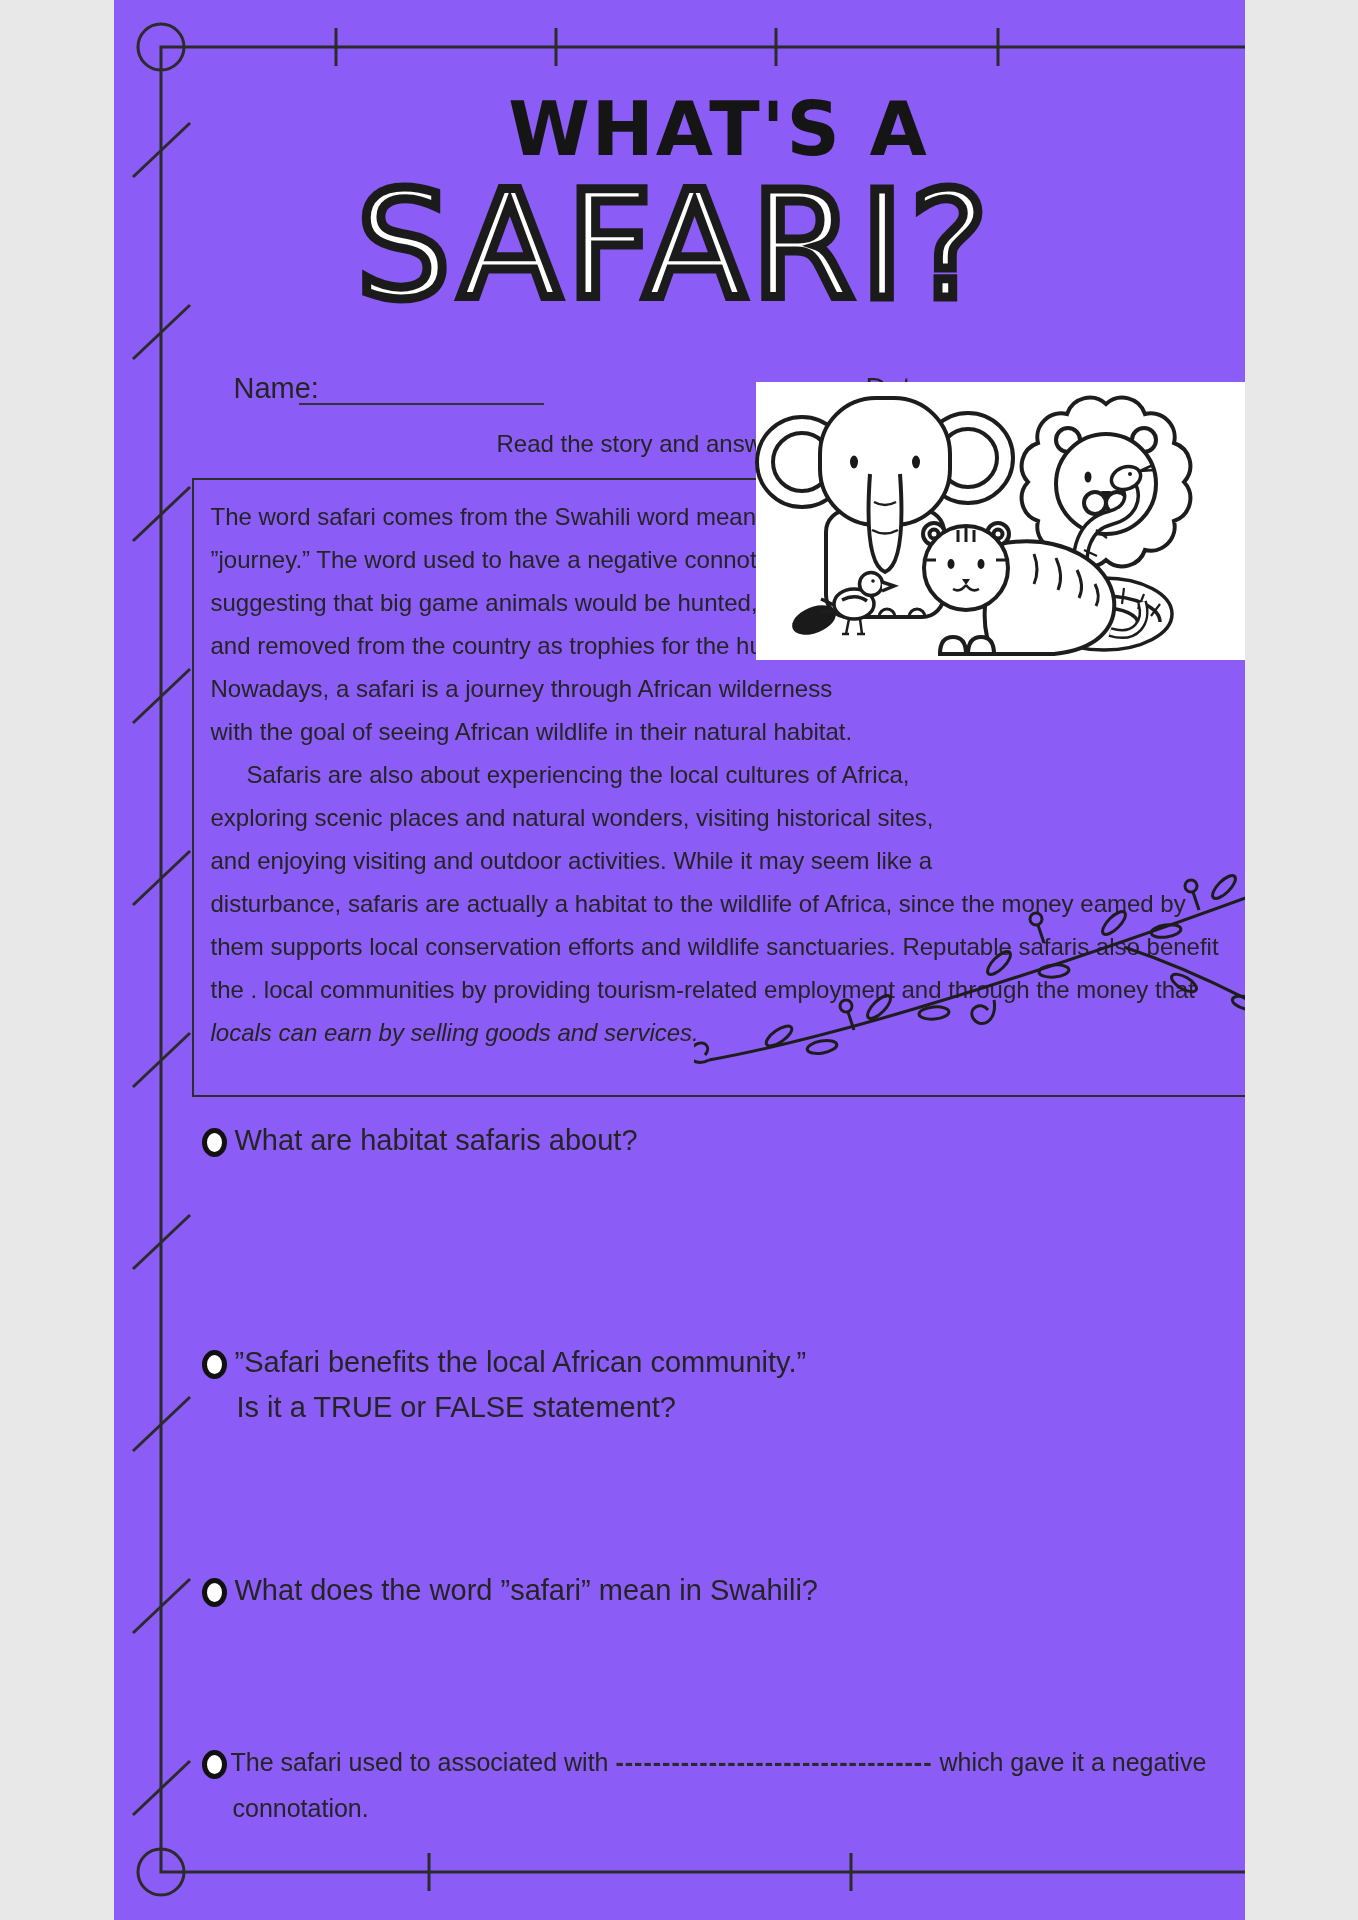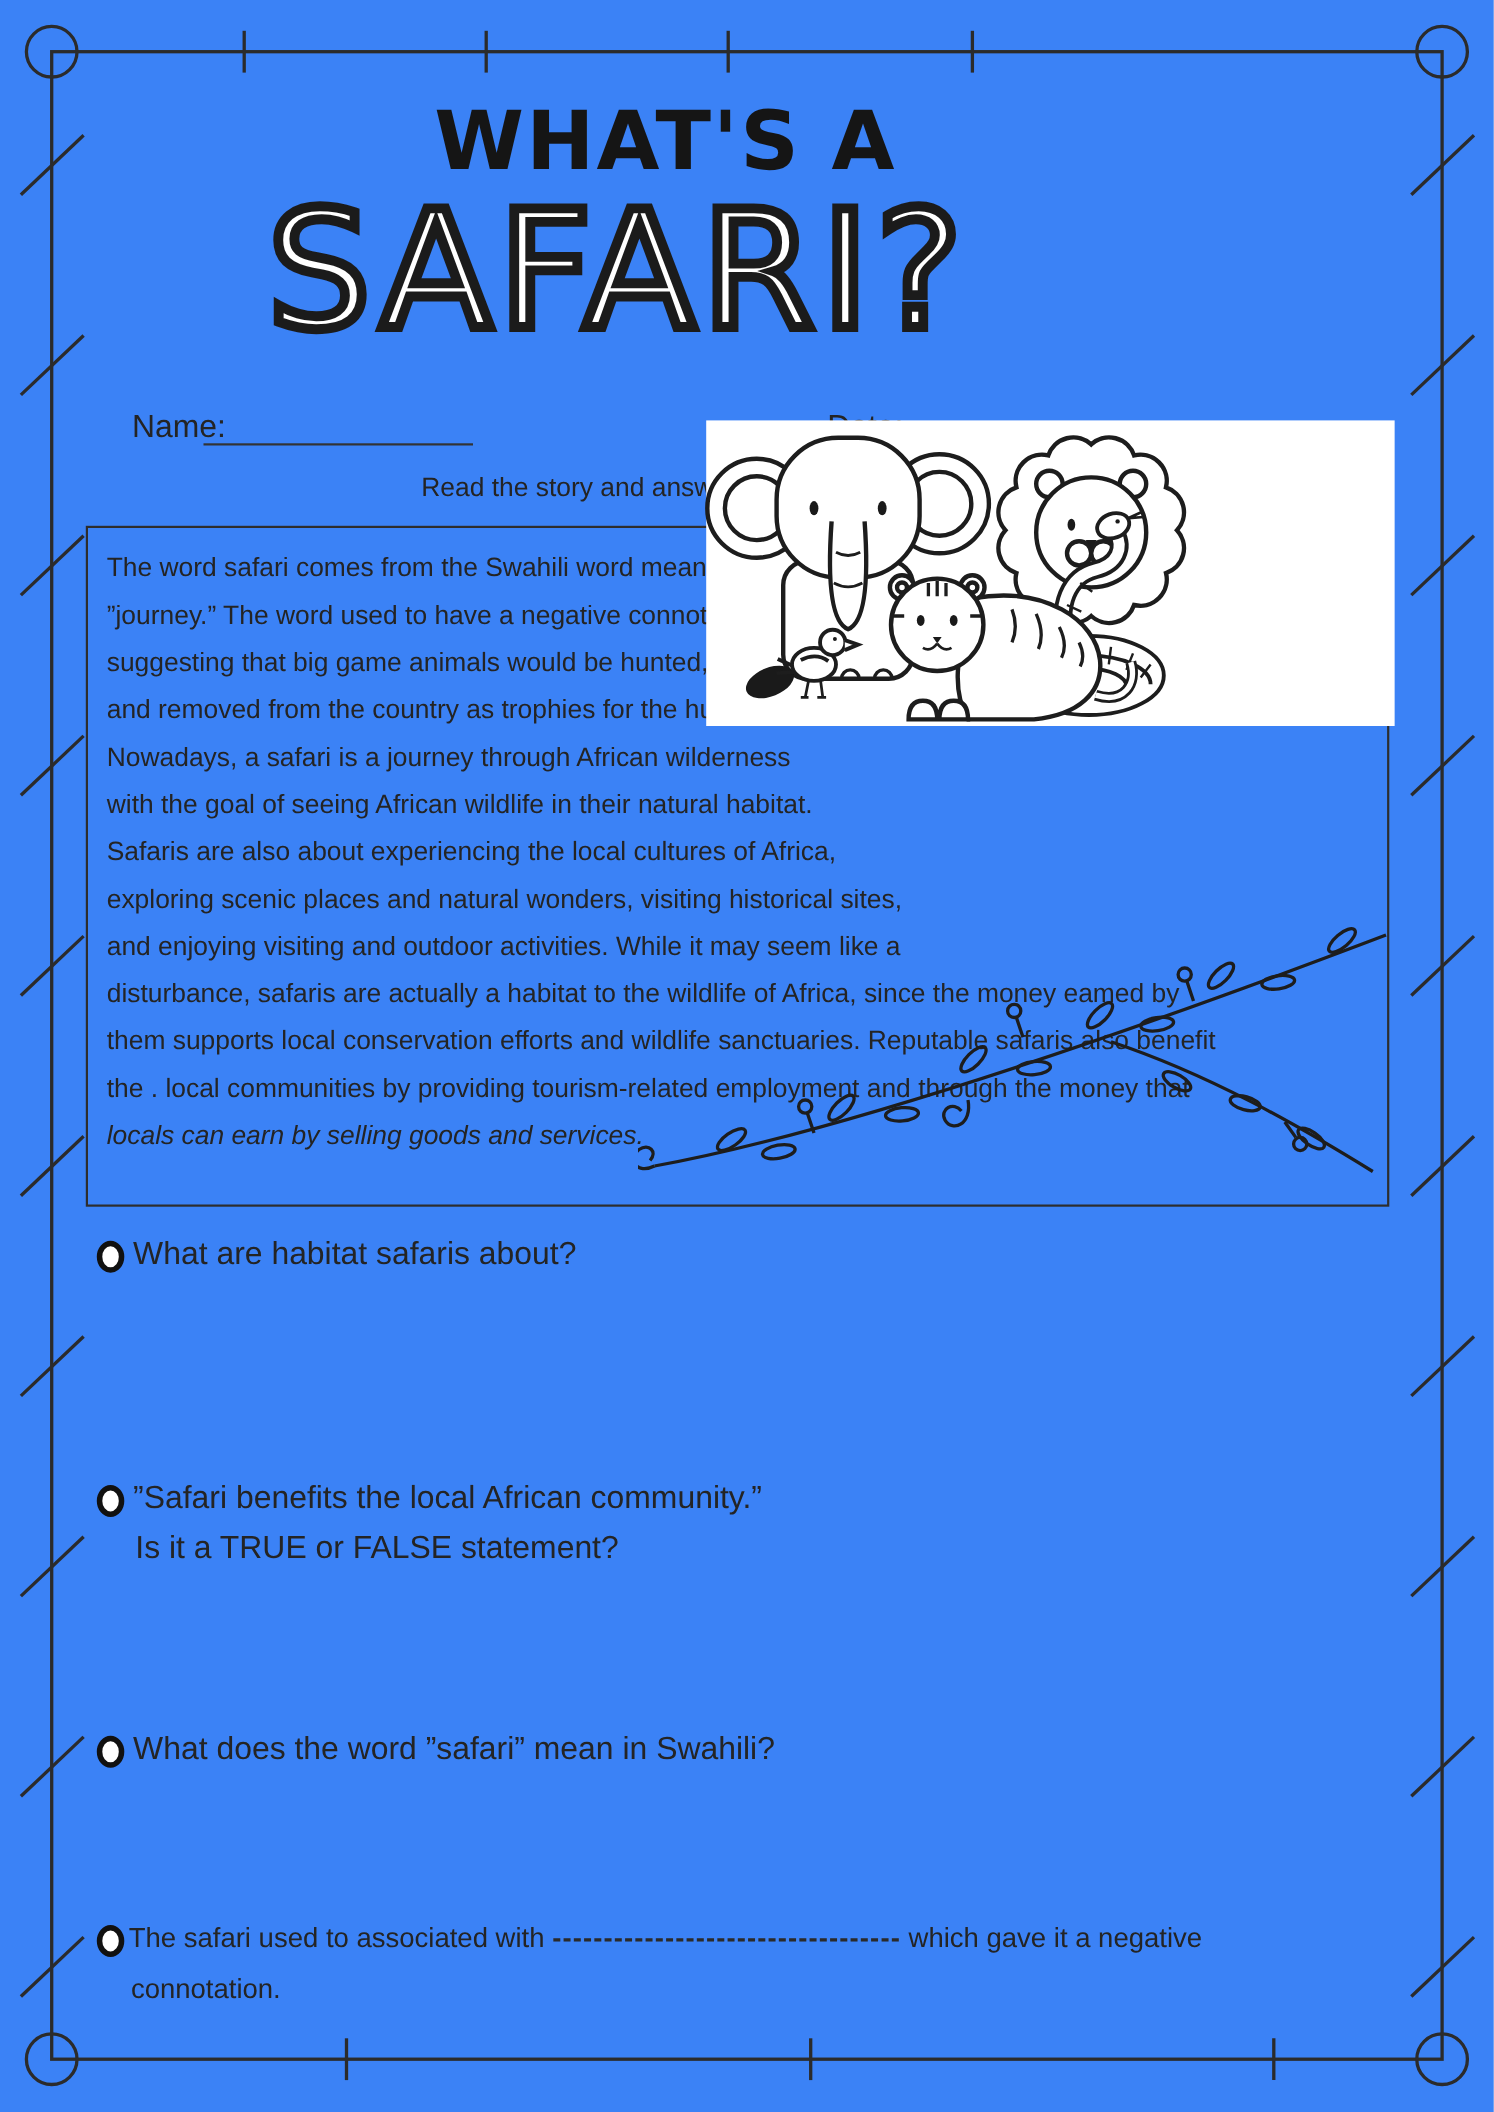--- a/index.html
+++ b/index.html
@@ -1,18 +1,18 @@
 <!DOCTYPE html>
 <html><head>
 <meta charset="utf-8">
 <style>
   html,body{margin:0;padding:0;background:#e8e8e8;}
   .page{
-    position:relative;width:1358px;height:1920px;margin:0 auto;
-    background:#3b82f6;overflow:hidden;
+    position:relative;width:1131px;height:1920px;margin:0 auto;
+    background:#8b5cf6;overflow:hidden;
     font-family:"Liberation Sans",sans-serif;color:#1f1f1f;
   }
   .abs{position:absolute;}
   .frame-svg{position:absolute;left:0;top:0;z-index:6;pointer-events:none;}
   .title1{
     position:absolute;top:86px;left:605px;transform:translateX(-50%);
     font-size:74px;font-weight:700;letter-spacing:2px;color:#151515;
     font-family:"DejaVu Sans","Liberation Sans",sans-serif;white-space:nowrap;z-index:2;
   }
   .title2{
@@ -102,21 +102,21 @@
 
   <div class="instruction">Read the story and answer the questions.</div>
 
   <div class="story-box">
     <div class="story-line" style="top:22px;">The word safari comes from the Swahili word meaning</div>
     <div class="story-line" style="top:65px;">”journey.” The word used to have a negative connotation,</div>
     <div class="story-line" style="top:108px;">suggesting that big game animals would be hunted, shot,</div>
     <div class="story-line" style="top:151px;">and removed from the country as trophies for the hunters.</div>
     <div class="story-line" style="top:194px;">Nowadays, a safari is a journey through African wilderness</div>
     <div class="story-line" style="top:237px;">with the goal of seeing African wildlife in their natural habitat.</div>
-    <div class="story-line" style="top:280px;">Safaris are also about experiencing the local cultures of Africa,</div>
+    <div class="story-line" style="top:280px;margin-left:36px;">Safaris are also about experiencing the local cultures of Africa,</div>
     <div class="story-line" style="top:323px;">exploring scenic places and natural wonders, visiting historical sites,</div>
     <div class="story-line" style="top:366px;">and enjoying visiting and outdoor activities. While it may seem like a</div>
     <div class="story-line" style="top:409px;">disturbance, safaris are actually a habitat to the wildlife of Africa, since the money eamed by</div>
     <div class="story-line" style="top:452px;">them supports local conservation efforts and wildlife sanctuaries. Reputable safaris also benefit</div>
     <div class="story-line" style="top:495px;">the . local communities by providing tourism-related employment and through the money that</div>
     <div class="story-line" style="top:538px;font-style:italic;">locals can earn by selling goods and services.</div>
   </div>
 
   <svg class="animals" width="628" height="330" viewBox="0 0 628 330">
     <rect x="2" y="0" width="626" height="278" fill="#ffffff"></rect>

